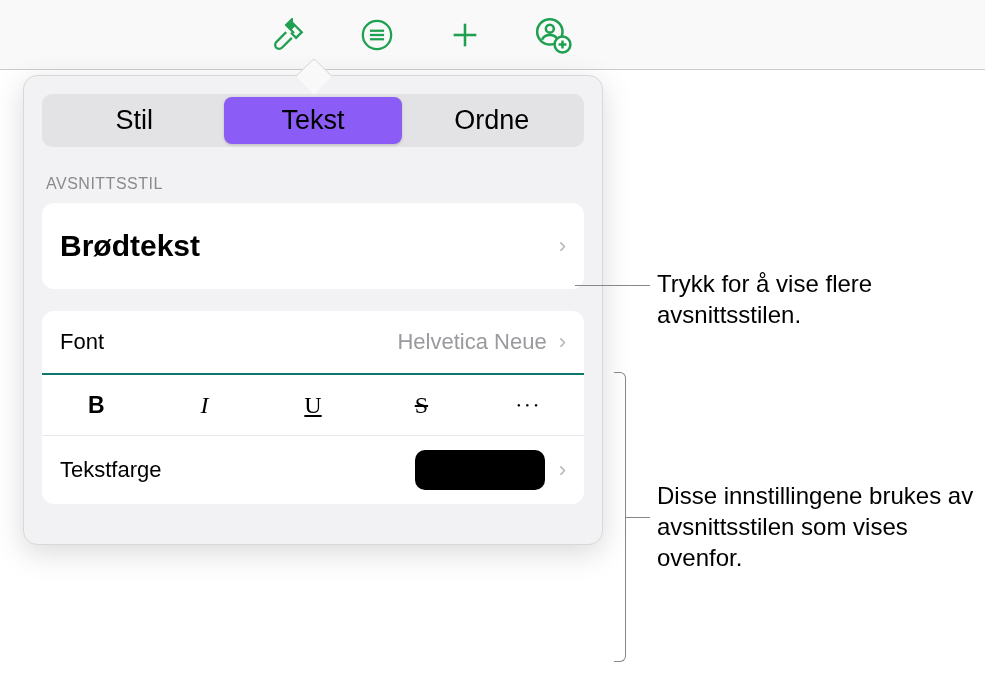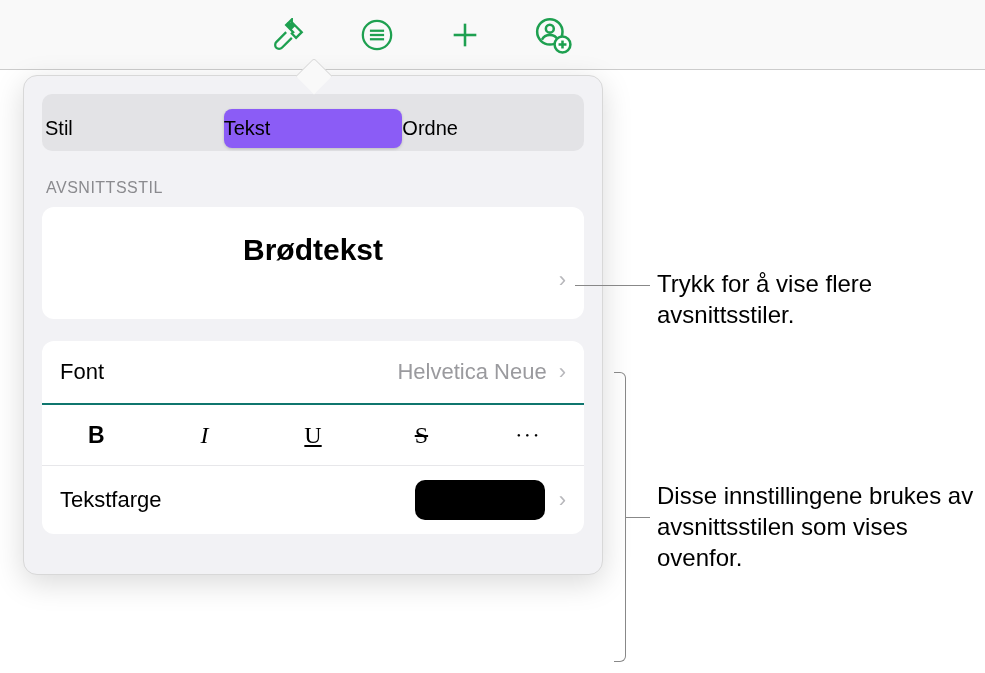--- a/index.html
+++ b/index.html
@@ -56,26 +56,26 @@
     }
     .segmented {
       display: flex;
       background: #e3e3e6;
       border-radius: 10px;
       padding: 3px;
       margin-bottom: 28px;
     }
     .segmented-item {
       flex: 1;
+      text-align: center;
       padding: 8px 0;
-      font-size: 20px;
+      font-size: 27px;
       color: #000;
       border-radius: 8px;
       cursor: pointer;
-      margin-top: 12px;
     }
     .segmented-item.selected {
       background: #8b5cf6;
       box-shadow: 0 1px 3px rgba(0,0,0,0.18);
       font-weight: 500;
     }
     .section-label {
       font-size: 16px;
       letter-spacing: 0.5px;
       color: #8a8a8e;
@@ -87,21 +87,21 @@
       margin-bottom: 22px;
     }
     .card-row {
       display: flex;
       align-items: center;
       padding: 18px 18px;
       border-bottom: 2px solid #0f766e;
       cursor: pointer;
     }
     .card-row:last-child { border-bottom: none; }
-    .card-row.big { padding: 26px 18px; flex-direction: column; }
+    .card-row.big { padding: 26px 18px; }
     .row-label { font-size: 22px; color: #000; flex: 0 0 auto; }
     .row-label.large { font-size: 30px; font-weight: 600; }
     .row-value { font-size: 22px; color: #9a9a9e; margin-left: auto; margin-right: 10px; }
     .chevron { color: #b8b8bc; font-size: 22px; font-weight: 300; margin-left: 2px;}
     .format-bar {
       display: flex;
       padding: 12px 0;
       border-bottom: 1px solid #e7e7ea;
     }
     .format-btn {
@@ -264,17 +264,17 @@
 
     <div class="color-row">
       <span class="row-label">Tekstfarge</span>
       <div class="color-swatch"></div>
       <span class="chevron">›</span>
     </div>
   </div>
 </div>
 
 <div class="callout-line" style="top:285px; left:575px; width:75px;"></div>
-<div class="annotation" style="top:268px; left:657px; width:320px;">Trykk for å vise flere avsnittsstiler.</div>
+<div class="annotation" style="top:268px; left:657px; width:320px;">Trykk for å vise flere avsnittsstilen.</div>
 
 <div class="bracket" style="top:372px; left:614px; height:290px;"></div>
 <div class="bracket-arm" style="top:517px; left:626px; width:24px;"></div>
 <div class="annotation" style="top:480px; left:657px; width:320px;">Disse innstillingene brukes av avsnittsstilen som vises ovenfor.</div>
 
 </body></html>

